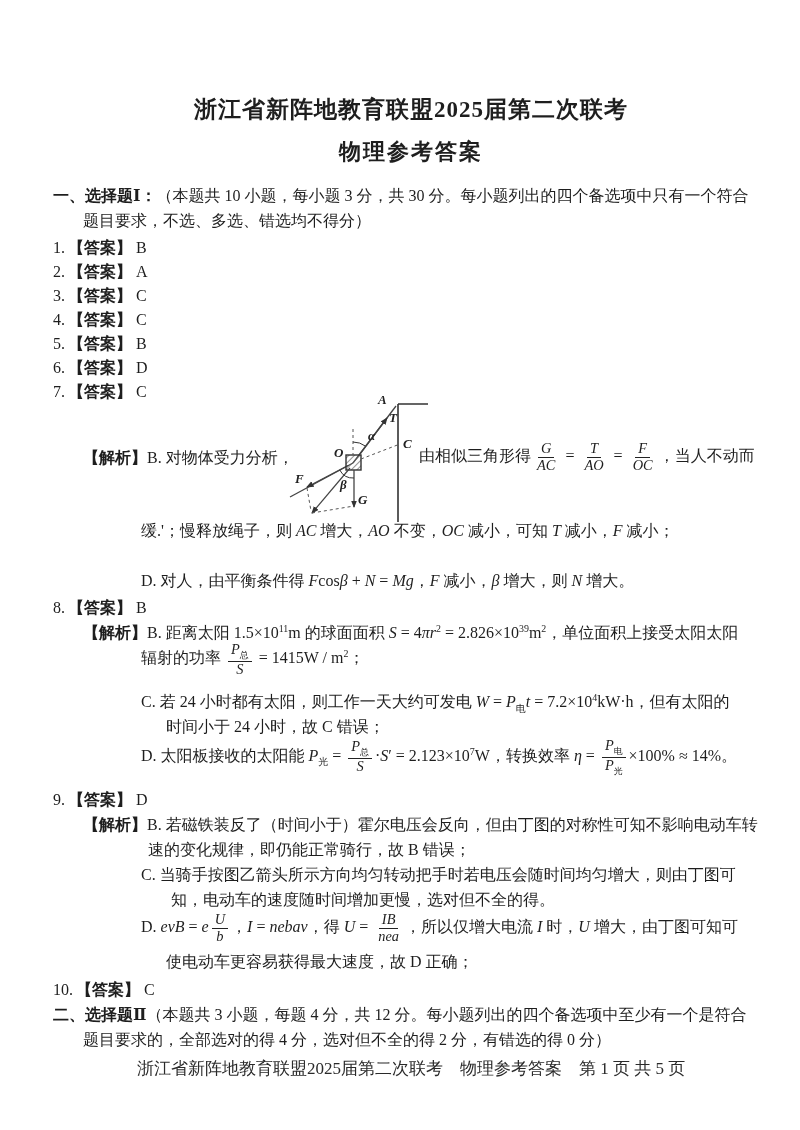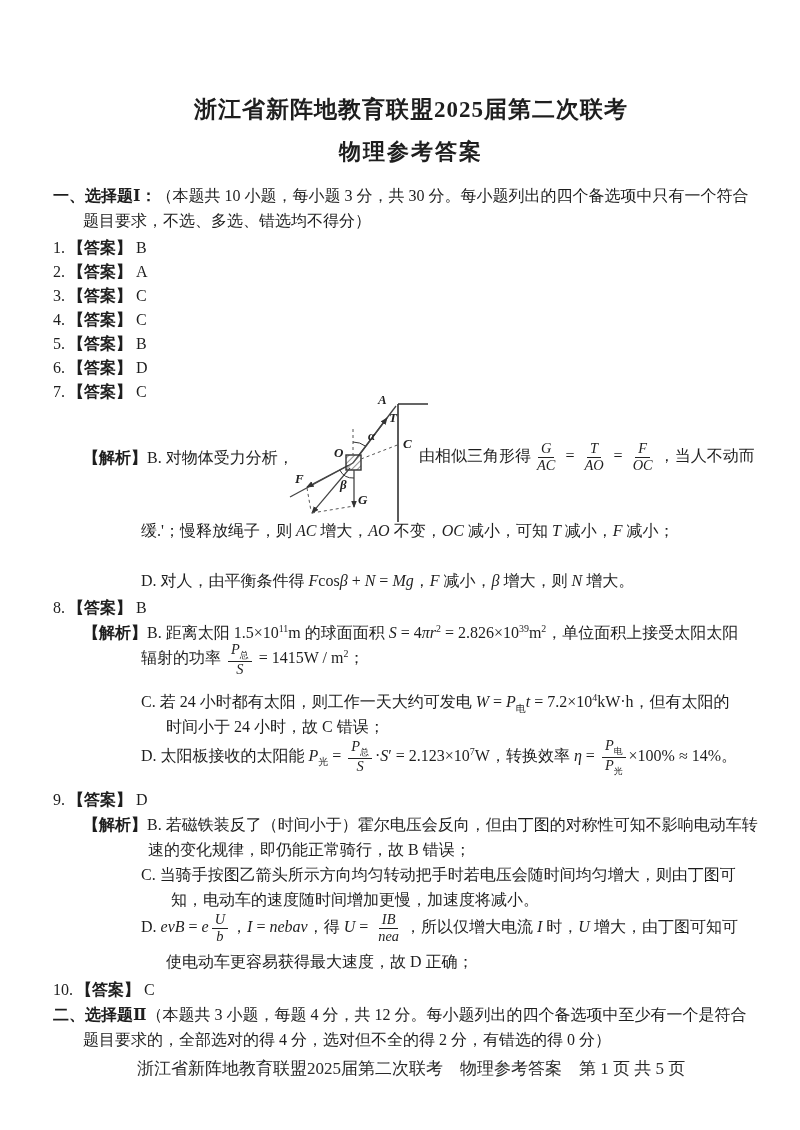--- a/index.html
+++ b/index.html
@@ -125,21 +125,21 @@
         <span class="num"><i>P</i><sub>电</sub></span>
         <span class="den"><i>P</i><sub>光</sub></span>
       </span>×100% ≈ 14%。</div>
 
   <div class="line" style="left:42px; top:790px;"><span class="ans-no">9.</span><span class="bold">【答案】</span><span class="ans-val">D</span></div>
   <div class="line" style="left:72px; top:815px;">
     <span class="bold">【解析】</span><span>B. 若磁铁装反了（时间小于）霍尔电压会反向，但由丁图的对称性可知不影响电动车转</span>
   </div>
   <div class="line" style="left:137px; top:840px;">速的变化规律，即仍能正常骑行，故 B 错误；</div>
   <div class="line" style="left:130px; top:865px;">C. 当骑手按图乙箭头所示方向均匀转动把手时若电压会随时间均匀增大，则由丁图可</div>
-  <div class="line" style="left:160px; top:890px;">知，电动车的速度随时间增加更慢，加速度将减小。</div>
+  <div class="line" style="left:160px; top:890px;">知，电动车的速度随时间增加更慢，选对但不全的得。</div>
   <div class="line" style="left:130px; top:912px;">D. <i>evB</i> = <i>e</i><span class="frac">
         <span class="num"><i>U</i></span>
         <span class="den"><i>b</i></span>
       </span>，<i>I</i> = <i>nebav</i>，得 <i>U</i> = <span class="frac">
         <span class="num"><i>IB</i></span>
         <span class="den"><i>nea</i></span>
       </span>，所以仅增大电流 <i>I</i> 时，<i>U</i> 增大，由丁图可知可</div>
   <div class="line" style="left:155px; top:952px;">使电动车更容易获得最大速度，故 D 正确；</div>
 
   <div class="line" style="left:42px; top:980px;"><span class="ans-no">10.</span><span class="bold">【答案】</span><span class="ans-val">C</span></div>

